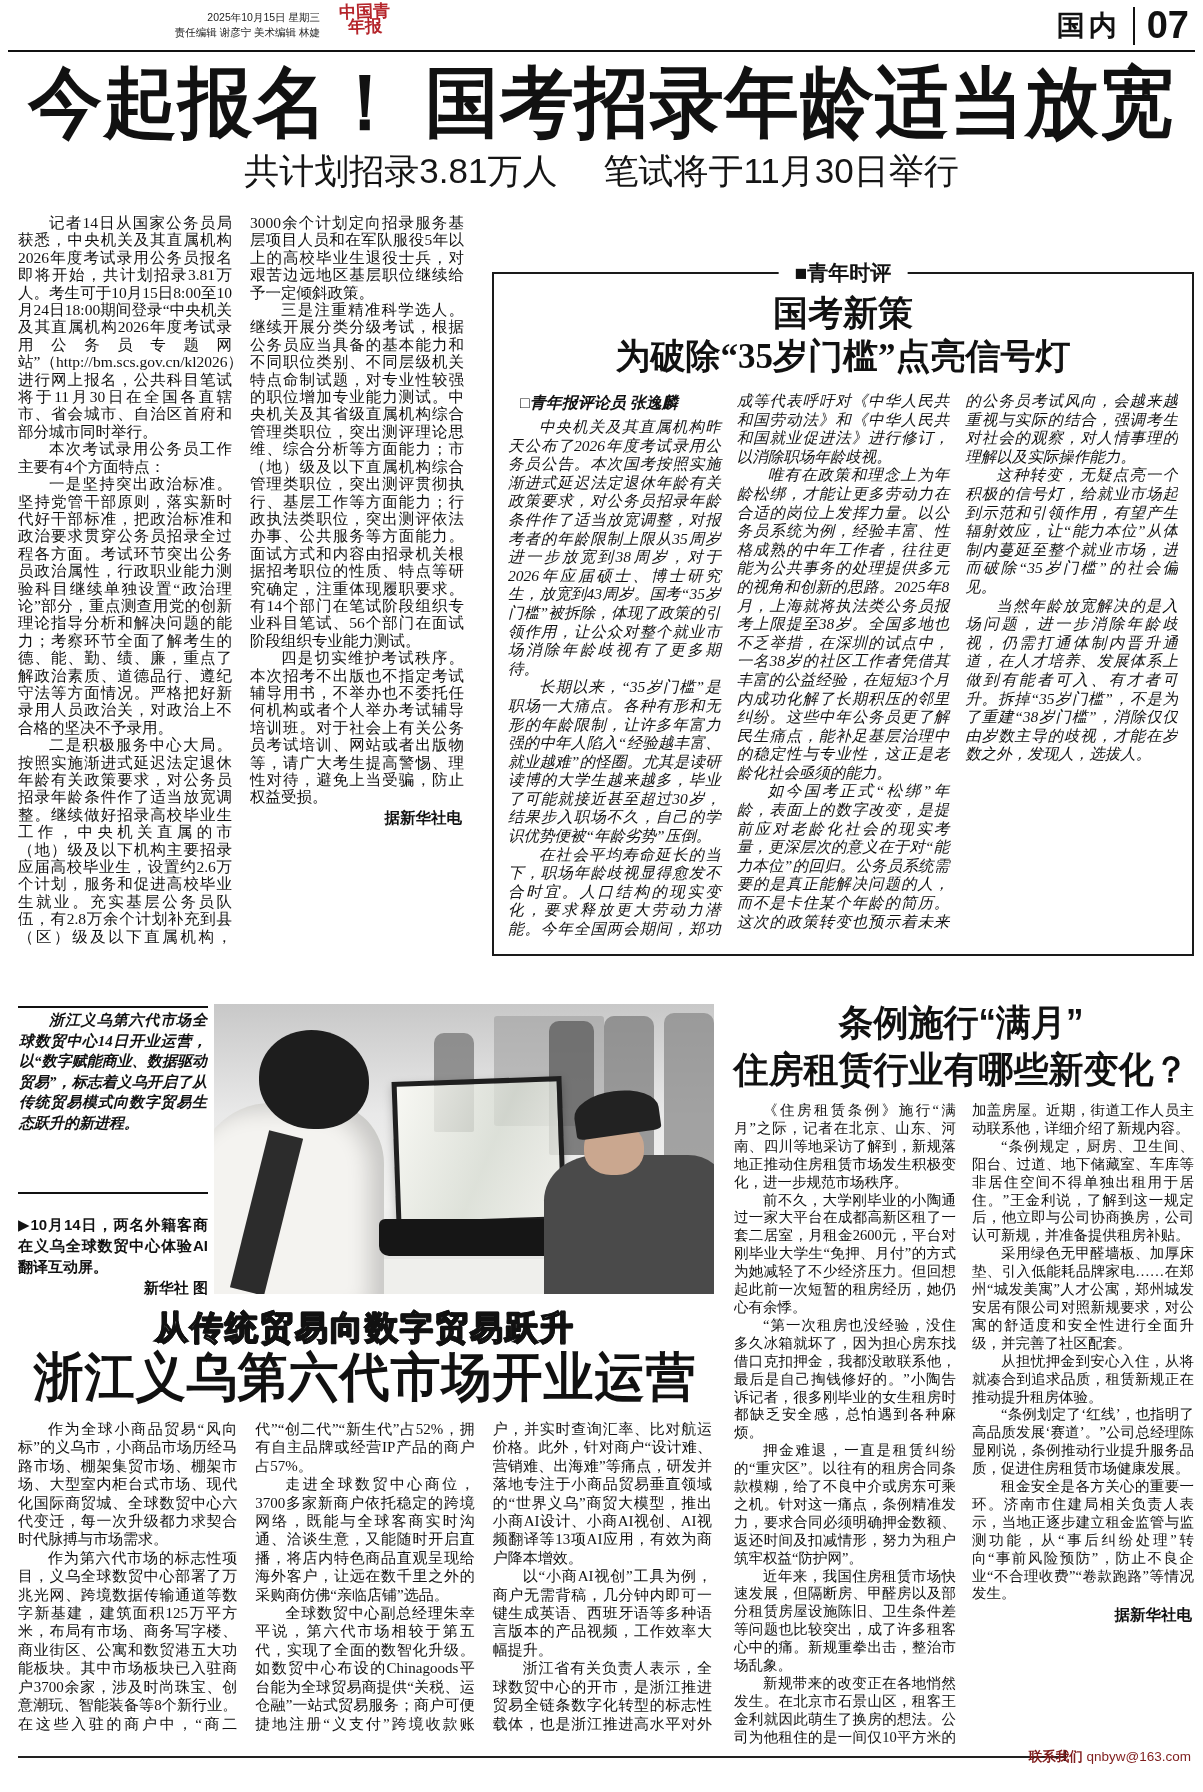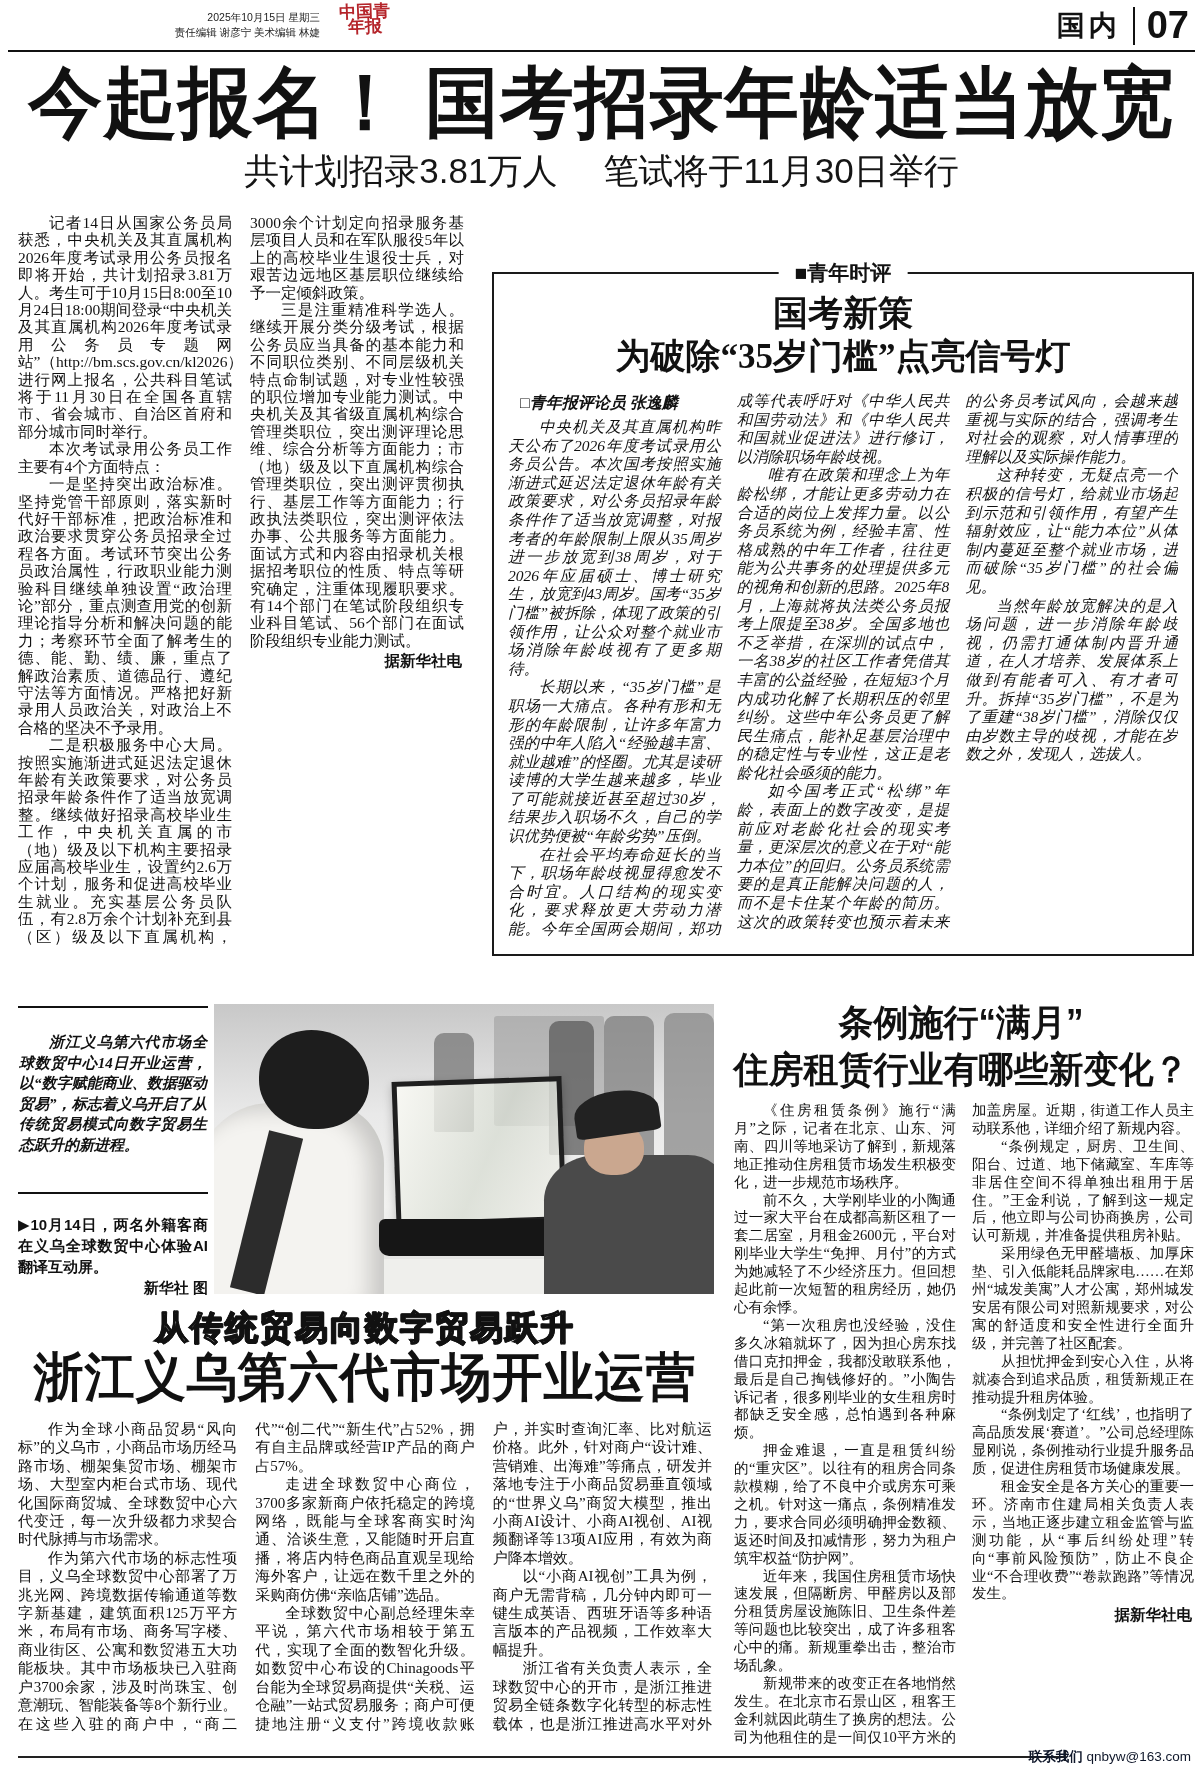--- a/index.html
+++ b/index.html
@@ -41,21 +41,21 @@
   .commentary-title { text-align:center; font-weight:bold; font-size:35px; line-height:43px;
     font-family:"Liberation Serif","DejaVu Serif",serif; }
   .commentary-title.first { margin-top:18px; }
   .commentary-cols { margin:14px 14px 0 14px; height:556px; column-count:3; column-gap:16px;
     font-style:italic; }
   .commentary-cols p.para { font-size:15.5px; line-height:18.6px; }
   .commentary-author { font-weight:bold; font-size:16px; line-height:22px; margin-bottom:4px; font-style:italic;padding-left:12px; }
 
   
   .yiwu-intro { position:absolute; left:18px; top:1006px; width:190px; height:188px;
-    border-top:2px solid #111; border-bottom:2px solid #111; padding:24px 1px;
+    border-top:2px solid #111; border-bottom:2px solid #111; padding:2px 1px;
     font-weight:bold; font-style:italic; font-size:15px; line-height:20.5px; text-align:justify; overflow:hidden; }
   .yiwu-intro p { text-indent:2em; }
   .photo-caption { position:absolute; left:18px; top:1214px; width:190px;
     font-family:"Liberation Sans","DejaVu Sans",sans-serif; font-weight:bold;
     font-size:15px; line-height:21px; text-align:justify; }
   .photo-credit { display:block; text-align:right; }
 
   .photo { position:absolute; left:214px; top:1004px; width:500px; height:290px; overflow:hidden;
     background:linear-gradient(180deg,#c8c8c8 0%,#e9e9e9 38%,#f2f2f0 70%,#dcdcda 100%); }
   .photo .shelf { position:absolute; left:56%; top:4%; width:22%; height:38%; background:#9a9a9a; opacity:.55; border-radius:3px; }
@@ -99,21 +99,21 @@
     font-family:"Liberation Sans","DejaVu Sans",sans-serif; font-weight:900; font-size:35px;
     line-height:46px; transform:scaleY(1.04); }
   .rental-cols { position:absolute; left:734px; top:1102px; width:460px; height:652px;
     column-count:2; column-gap:16px; }
   .rental-cols p.para { font-size:14.5px; line-height:17.9px; }
 
   
   .footer-rule { position:absolute; left:18px; top:1756px; width:1048px; height:2px; background:#222; }
   .footer-tick { position:absolute; left:1064px; top:1750px; width:2px; height:11px; background:#222; }
   .contact-info { position:absolute; right:12px; top:1748px; font-family:"Liberation Sans",sans-serif;
-    font-size:13.5px; font-weight:bold; color:#0f172a; }
+    font-size:13.5px; font-weight:bold; color:#7f1d1d; }
   .contact-info .email { font-weight:normal; }
 </style>
 </head>
 <body>
 
 <div class="header-meta">
   <div>2025年10月15日 星期三</div>
   <div>责任编辑 谢彦宁 美术编辑 林婕</div>
 </div>
 <div class="masthead-logo">
@@ -129,20 +129,21 @@
 <h1 class="lead-headline">今起报名！ 国考招录年龄适当放宽</h1>
 <div class="lead-subhead">
   <span>共计划招录3.81万人</span><span class="gap"></span><span>笔试将于11月30日举行</span>
 </div>
 <div class="cols lead-cols">
   <p class="para">记者14日从国家公务员局获悉，中央机关及其直属机构2026年度考试录用公务员报名即将开始，共计划招录3.81万人。考生可于10月15日8:00至10月24日18:00期间登录“中央机关及其直属机构2026年度考试录用公务员专题网站”（http://bm.scs.gov.cn/kl2026）进行网上报名，公共科目笔试将于11月30日在全国各直辖市、省会城市、自治区首府和部分城市同时举行。</p>
     <p class="para">本次考试录用公务员工作主要有4个方面特点：</p>
     <p class="para">一是坚持突出政治标准。坚持党管干部原则，落实新时代好干部标准，把政治标准和政治要求贯穿公务员招录全过程各方面。考试环节突出公务员政治属性，行政职业能力测验科目继续单独设置“政治理论”部分，重点测查用党的创新理论指导分析和解决问题的能力；考察环节全面了解考生的德、能、勤、绩、廉，重点了解政治素质、道德品行、遵纪守法等方面情况。严格把好新录用人员政治关，对政治上不合格的坚决不予录用。</p>
     <p class="para">二是积极服务中心大局。按照实施渐进式延迟法定退休年龄有关政策要求，对公务员招录年龄条件作了适当放宽调整。继续做好招录高校毕业生工作，中央机关直属的市（地）级及以下机构主要招录应届高校毕业生，设置约2.6万个计划，服务和促进高校毕业生就业。充实基层公务员队伍，有2.8万余个计划补充到县（区）级及以下直属机构，3000余个计划定向招录服务基层项目人员和在军队服役5年以上的高校毕业生退役士兵，对艰苦边远地区基层职位继续给予一定倾斜政策。</p>
     <p class="para">三是注重精准科学选人。继续开展分类分级考试，根据公务员应当具备的基本能力和不同职位类别、不同层级机关特点命制试题，对专业性较强的职位增加专业能力测试。中央机关及其省级直属机构综合管理类职位，突出测评理论思维、综合分析等方面能力；市（地）级及以下直属机构综合管理类职位，突出测评贯彻执行、基层工作等方面能力；行政执法类职位，突出测评依法办事、公共服务等方面能力。面试方式和内容由招录机关根据招考职位的性质、特点等研究确定，注重体现履职要求。有14个部门在笔试阶段组织专业科目笔试、56个部门在面试阶段组织专业能力测试。</p>
+    <p class="para">四是切实维护考试秩序。本次招考不出版也不指定考试辅导用书，不举办也不委托任何机构或者个人举办考试辅导培训班。对于社会上有关公务员考试培训、网站或者出版物等，请广大考生提高警惕、理性对待，避免上当受骗，防止权益受损。</p>
     <p class="byline">据新华社电</p>
 </div>
 
 <div class="commentary-box">
   <div class="commentary-kicker">■青年时评</div>
   <div class="commentary-title first">国考新策</div>
   <div class="commentary-title">为破除“35岁门槛”点亮信号灯</div>
   <div class="cols commentary-cols">
       <p class="commentary-author">□青年报评论员 张逸麟</p>
 

